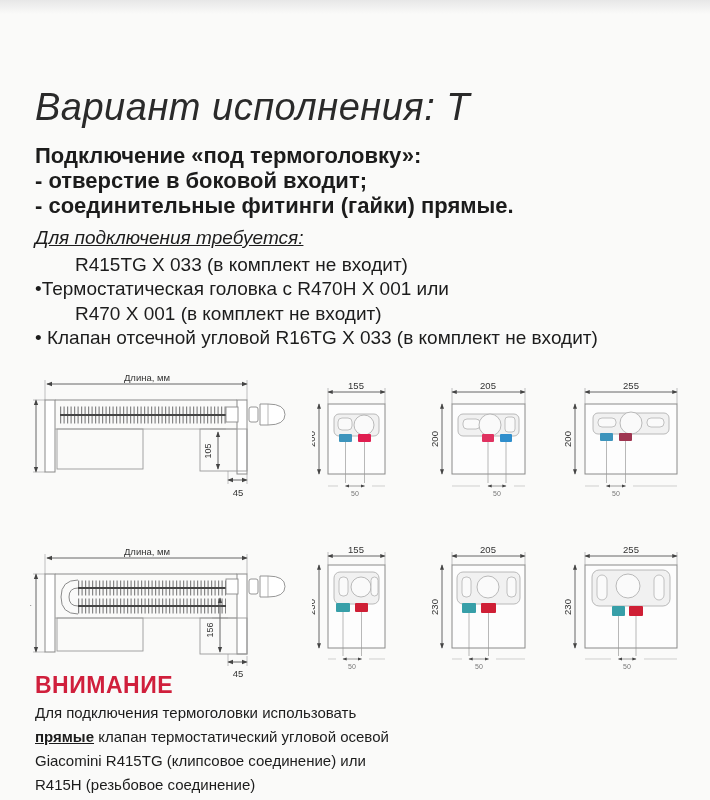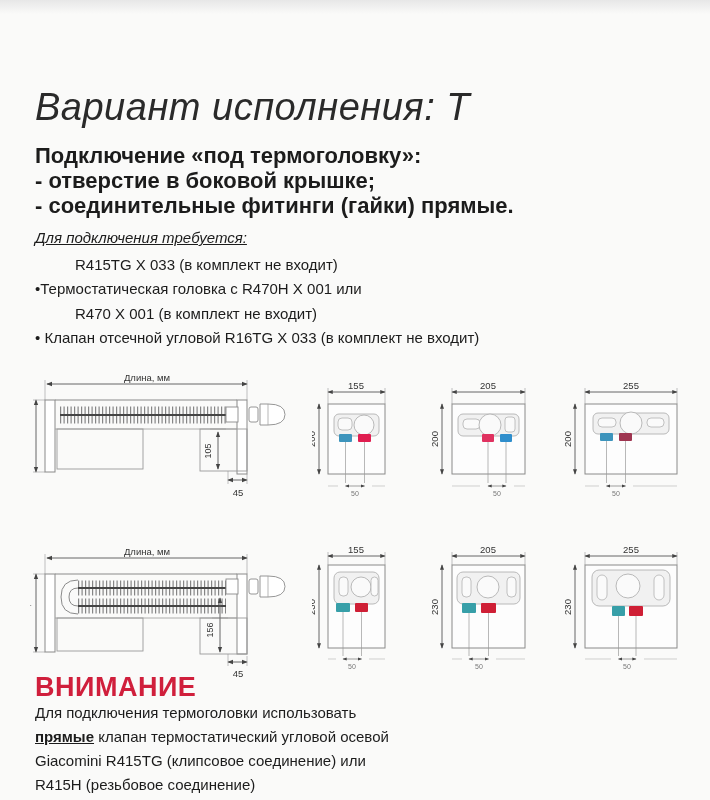--- a/index.html
+++ b/index.html
@@ -12,43 +12,43 @@
   .top-fade{position:absolute;left:0;top:0;width:710px;height:14px;
     background:linear-gradient(#e7e7e7,#fafaf9);}
   .title{
     position:absolute;left:35px;top:50px;
     font-size:38px;font-style:italic;color:#2a2a2a;letter-spacing:0.5px;
     white-space:nowrap;
     margin-top:36px;
   }
   .intro{position:absolute;left:35px;top:143px;font-size:22px;font-weight:bold;
     line-height:25px;white-space:nowrap;}
-  .req{position:absolute;left:35px;top:226px;font-size:15px;line-height:24.5px;white-space:nowrap;}
+  .req{position:absolute;left:35px;top:226px;font-size:19px;line-height:24.5px;white-space:nowrap;}
   .req .hd{font-style:italic;text-decoration:underline;margin-bottom:2px;}
   .req .ln{}
   .req .cont{padding-left:40px;}
   .diag{position:absolute;}
   svg{display:block;}
   svg text{font-family:"Liberation Sans","DejaVu Sans",sans-serif;}
-  .warn-title{position:absolute;left:35px;top:672px;font-size:27px;font-weight:bold;
+  .warn-title{position:absolute;left:35px;top:672px;font-size:23px;font-weight:bold;
     color:#d01f3c;letter-spacing:0.5px;}
   .warn-body{position:absolute;left:35px;top:701px;font-size:15px;line-height:24px;white-space:nowrap;}
   .warn-body .emph{font-weight:bold;text-decoration:underline;}
 </style>
 </head>
 <body>
 
 <div class="page">
   <div class="top-fade"></div>
 
   <div class="title">Вариант исполнения: Т</div>
 
   <div class="intro">
     <div>Подключение «под термоголовку»:</div>
-    <div>- отверстие в боковой крышке;</div>
+    <div>- отверстие в боковой входит;</div>
     <div>- соединительные фитинги (гайки) прямые.</div>
   </div>
 
   <div class="req">
     <div class="hd">Для подключения требуется:</div>
     <div class="ln cont">R415TG X 033 (в комплект не входит)</div>
     <div class="ln">•Термостатическая головка с R470H X 001 или</div>
     <div class="ln cont">R470 X 001 (в комплект не входит)</div>
     <div class="ln">• Клапан отсечной угловой R16TG X 033 (в комплект не входит)</div>
   </div>

